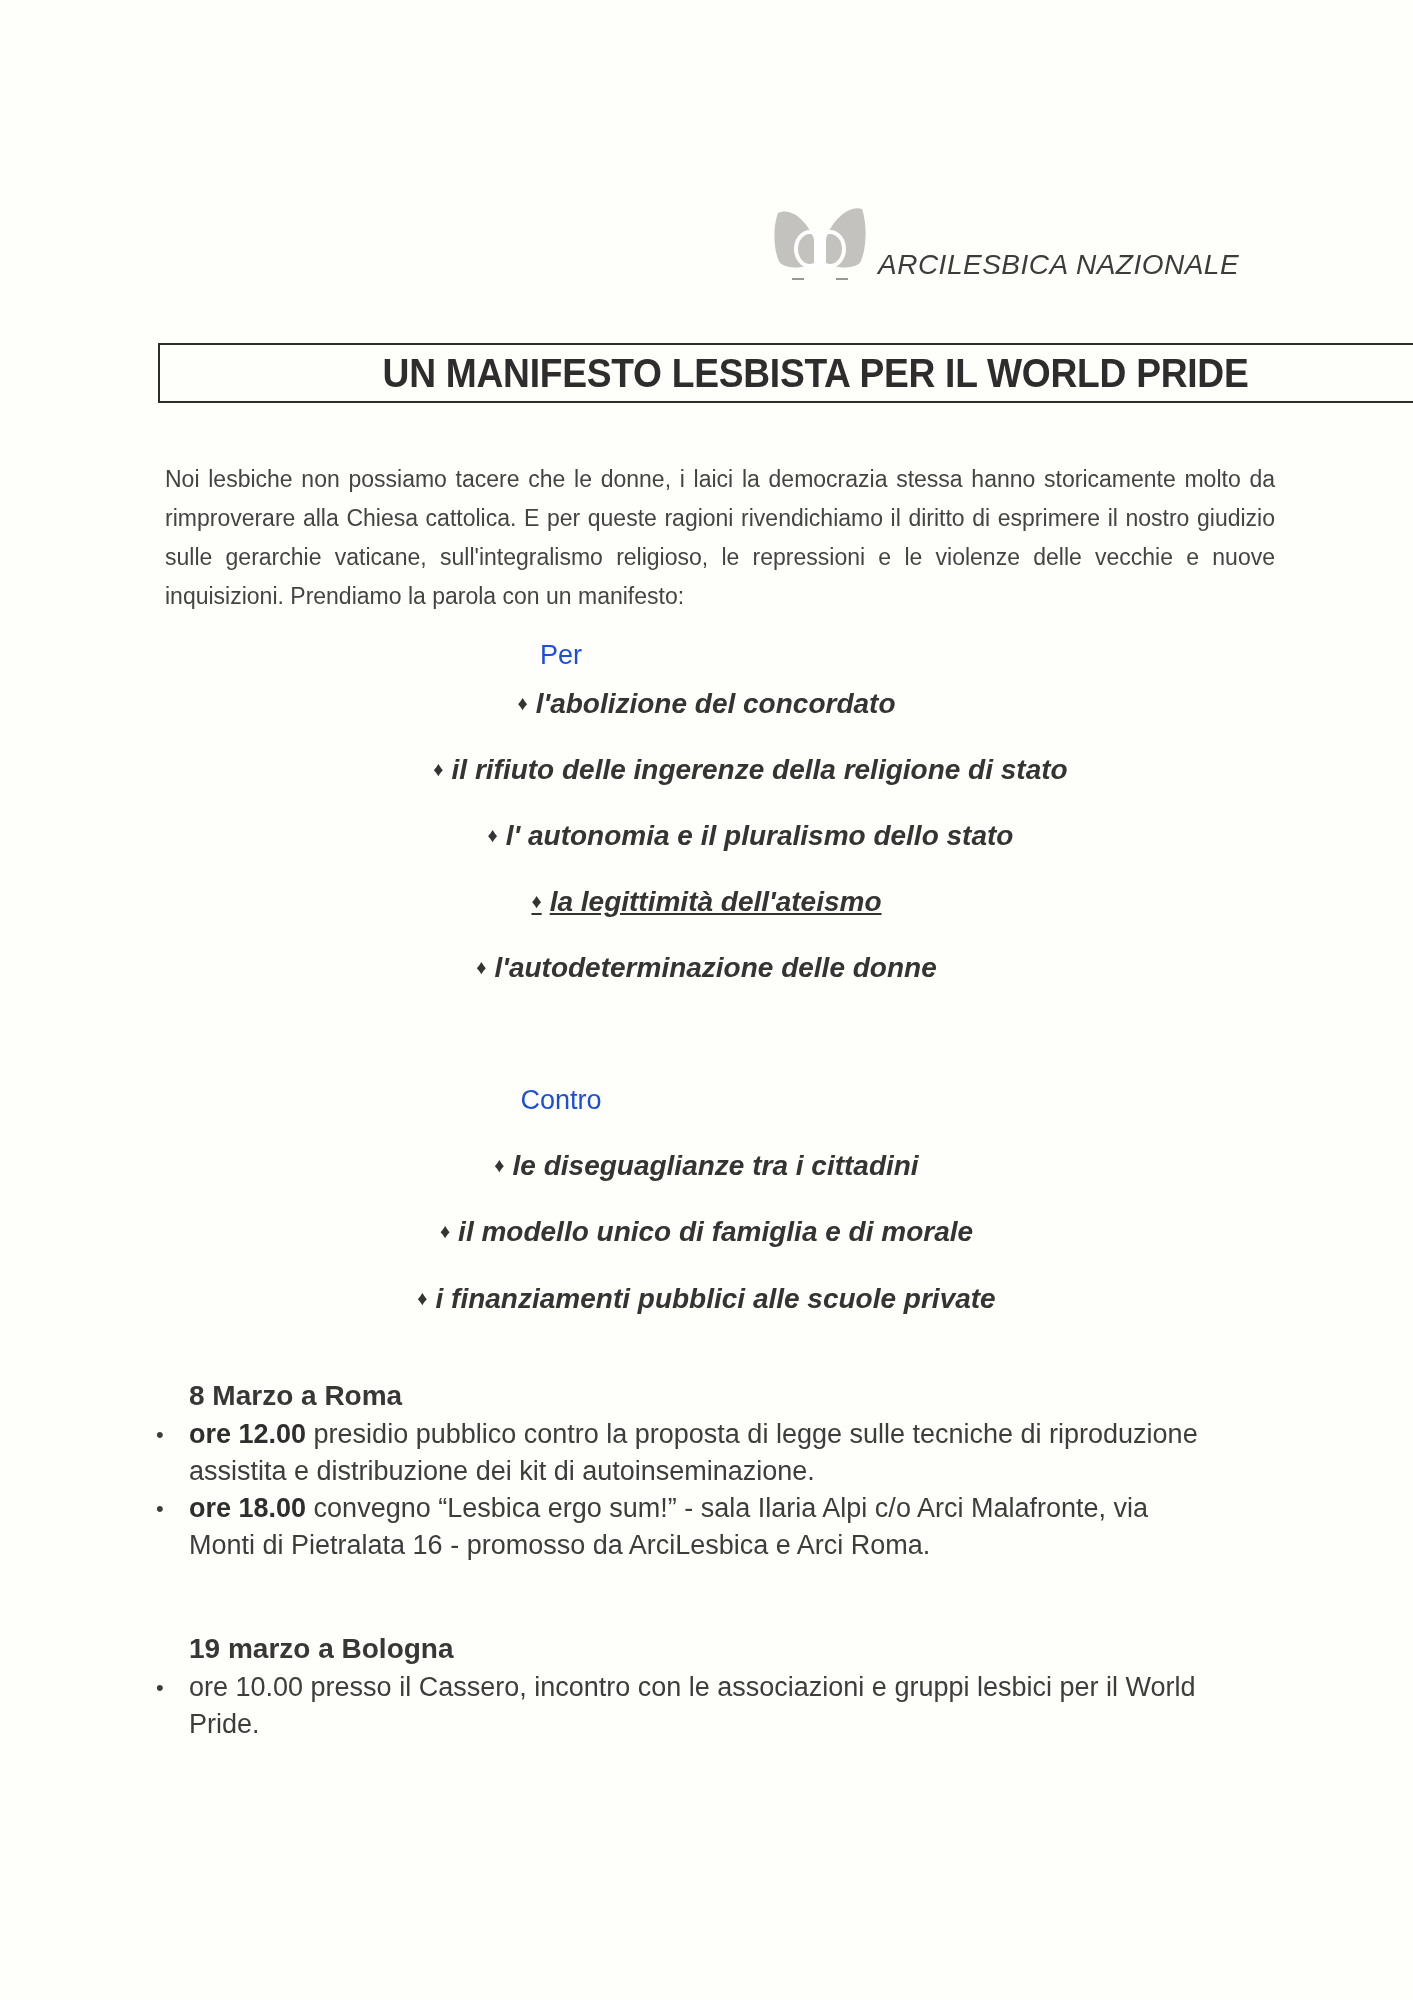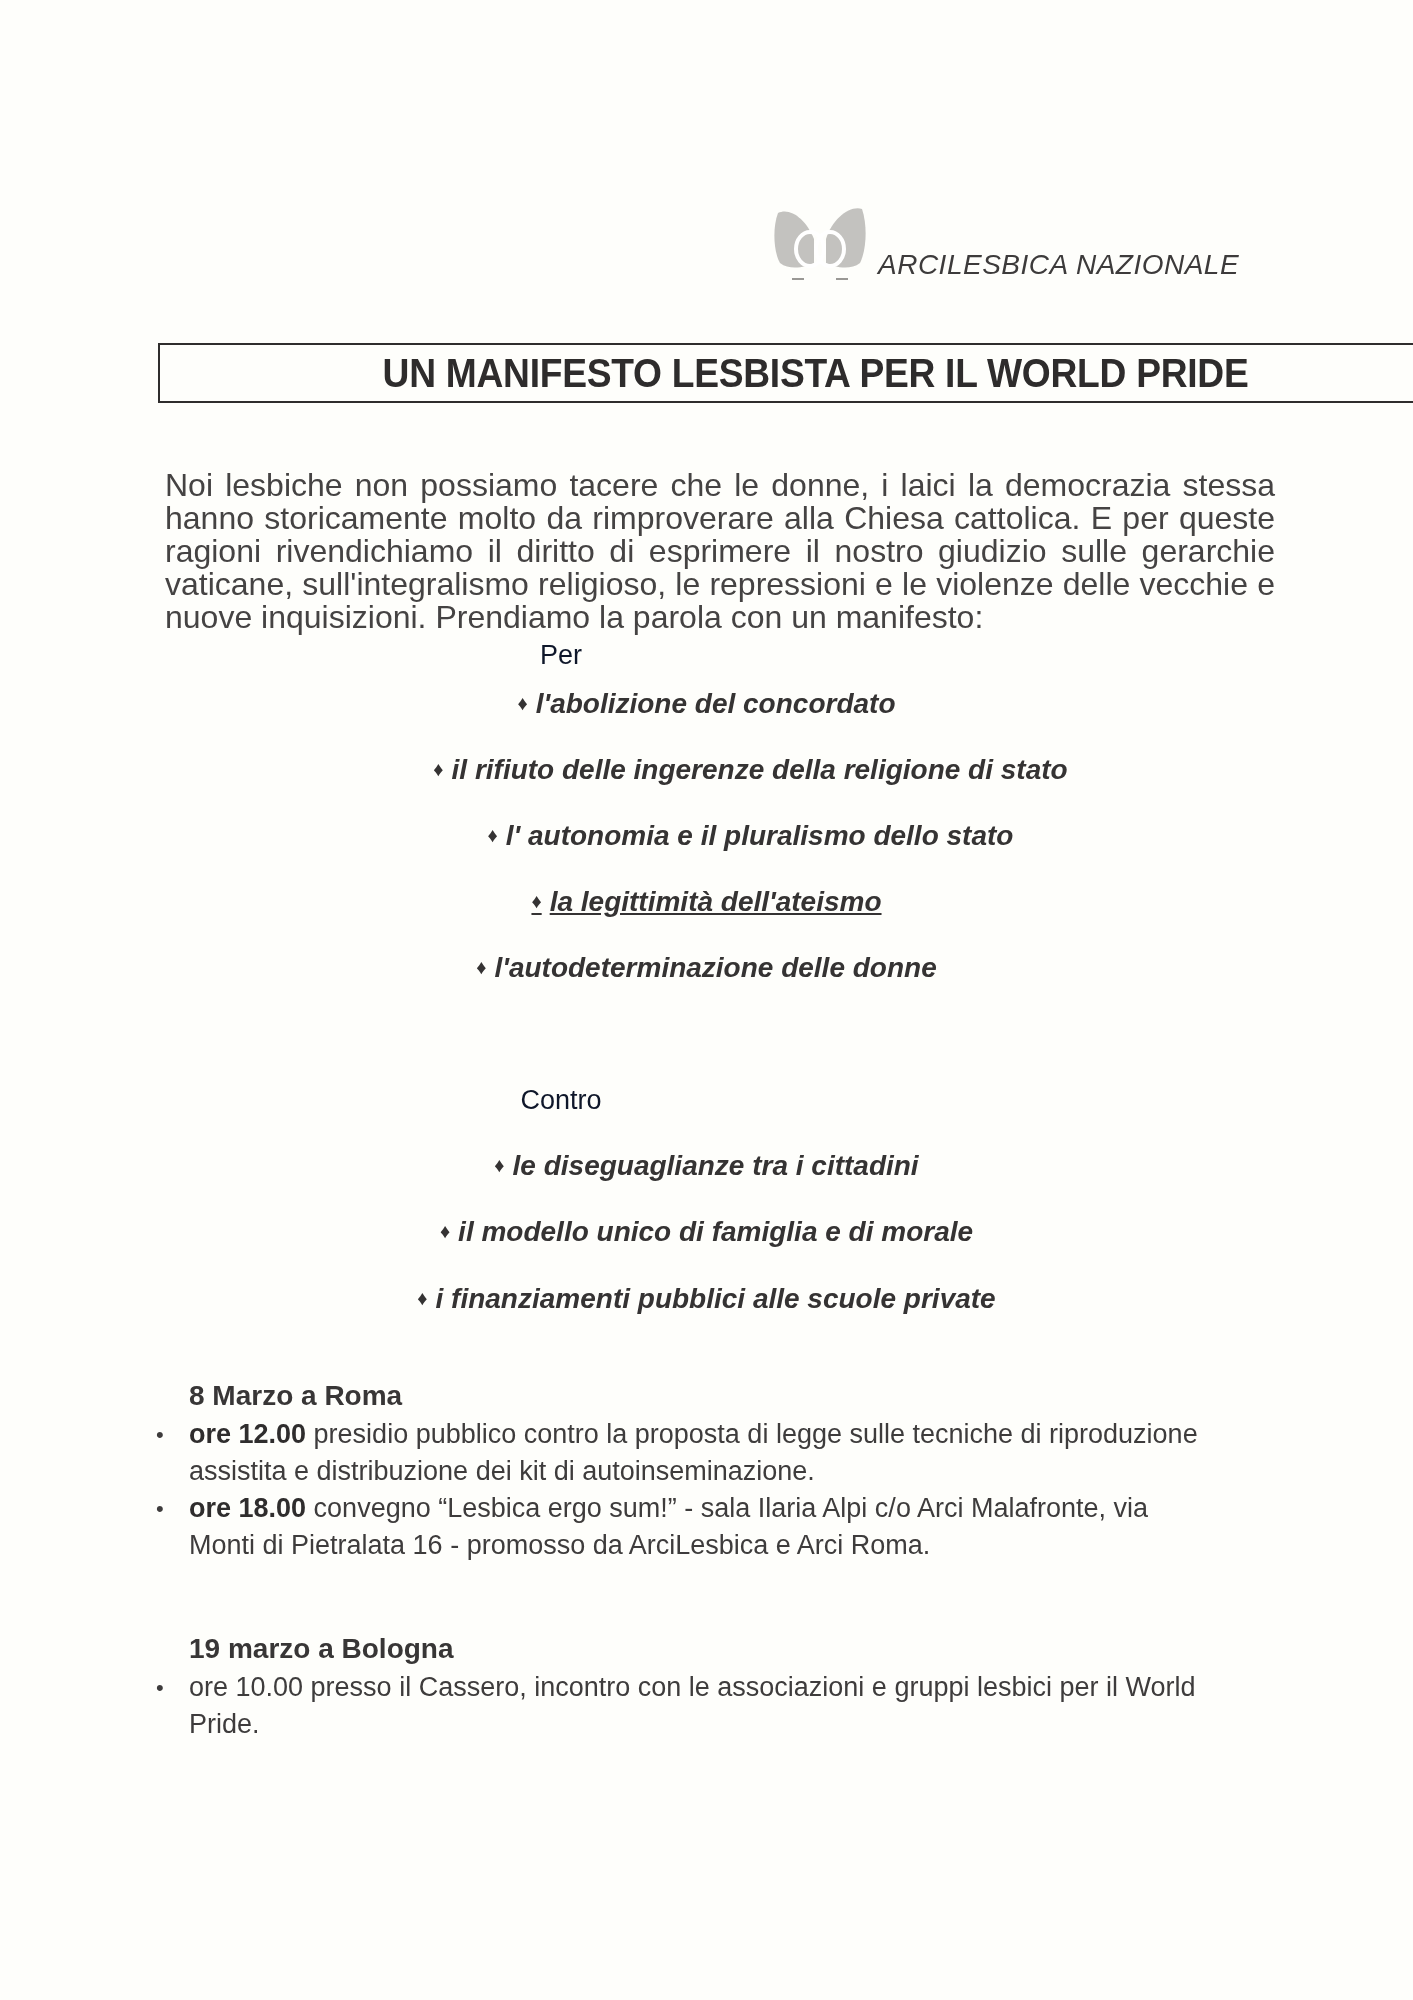--- a/index.html
+++ b/index.html
@@ -28,26 +28,26 @@
     border-right-width: 3px; border-bottom-width: 2px;
     box-sizing: border-box;
     display: flex; align-items: center; justify-content: center;
   }
   .title-box h1 {
     margin: 0; font-size: 40px; font-weight: bold; color: #2e2c2c;
     letter-spacing: -0.3px; transform: scaleX(0.93);
   }
   .intro {
     position: absolute; left: 165px; top: 437px; width: 1110px;
-    font-size: 32px; line-height: 33px; color: #454343;
+    font-size: 23px; line-height: 39px; color: #454343;
     text-align: justify; text-align-last: left;
   }
   .section-label {
     position: absolute; width: 1122px; text-align: center;
-    font-size: 27px; color: #0f172a;
+    font-size: 27px; color: #1d4ed8;
   }
   .point {
     position: absolute; width: 1413px; text-align: center;
     font-size: 28px; font-weight: bold; font-style: italic; color: #353333;
   }
   .point.upright { font-style: normal; }
   .point .diamond { font-style: normal; font-size: 20px; vertical-align: 3px; margin-right: 8px; }
   .event {
     position: absolute; left: 170px; width: 1100px;
   }

